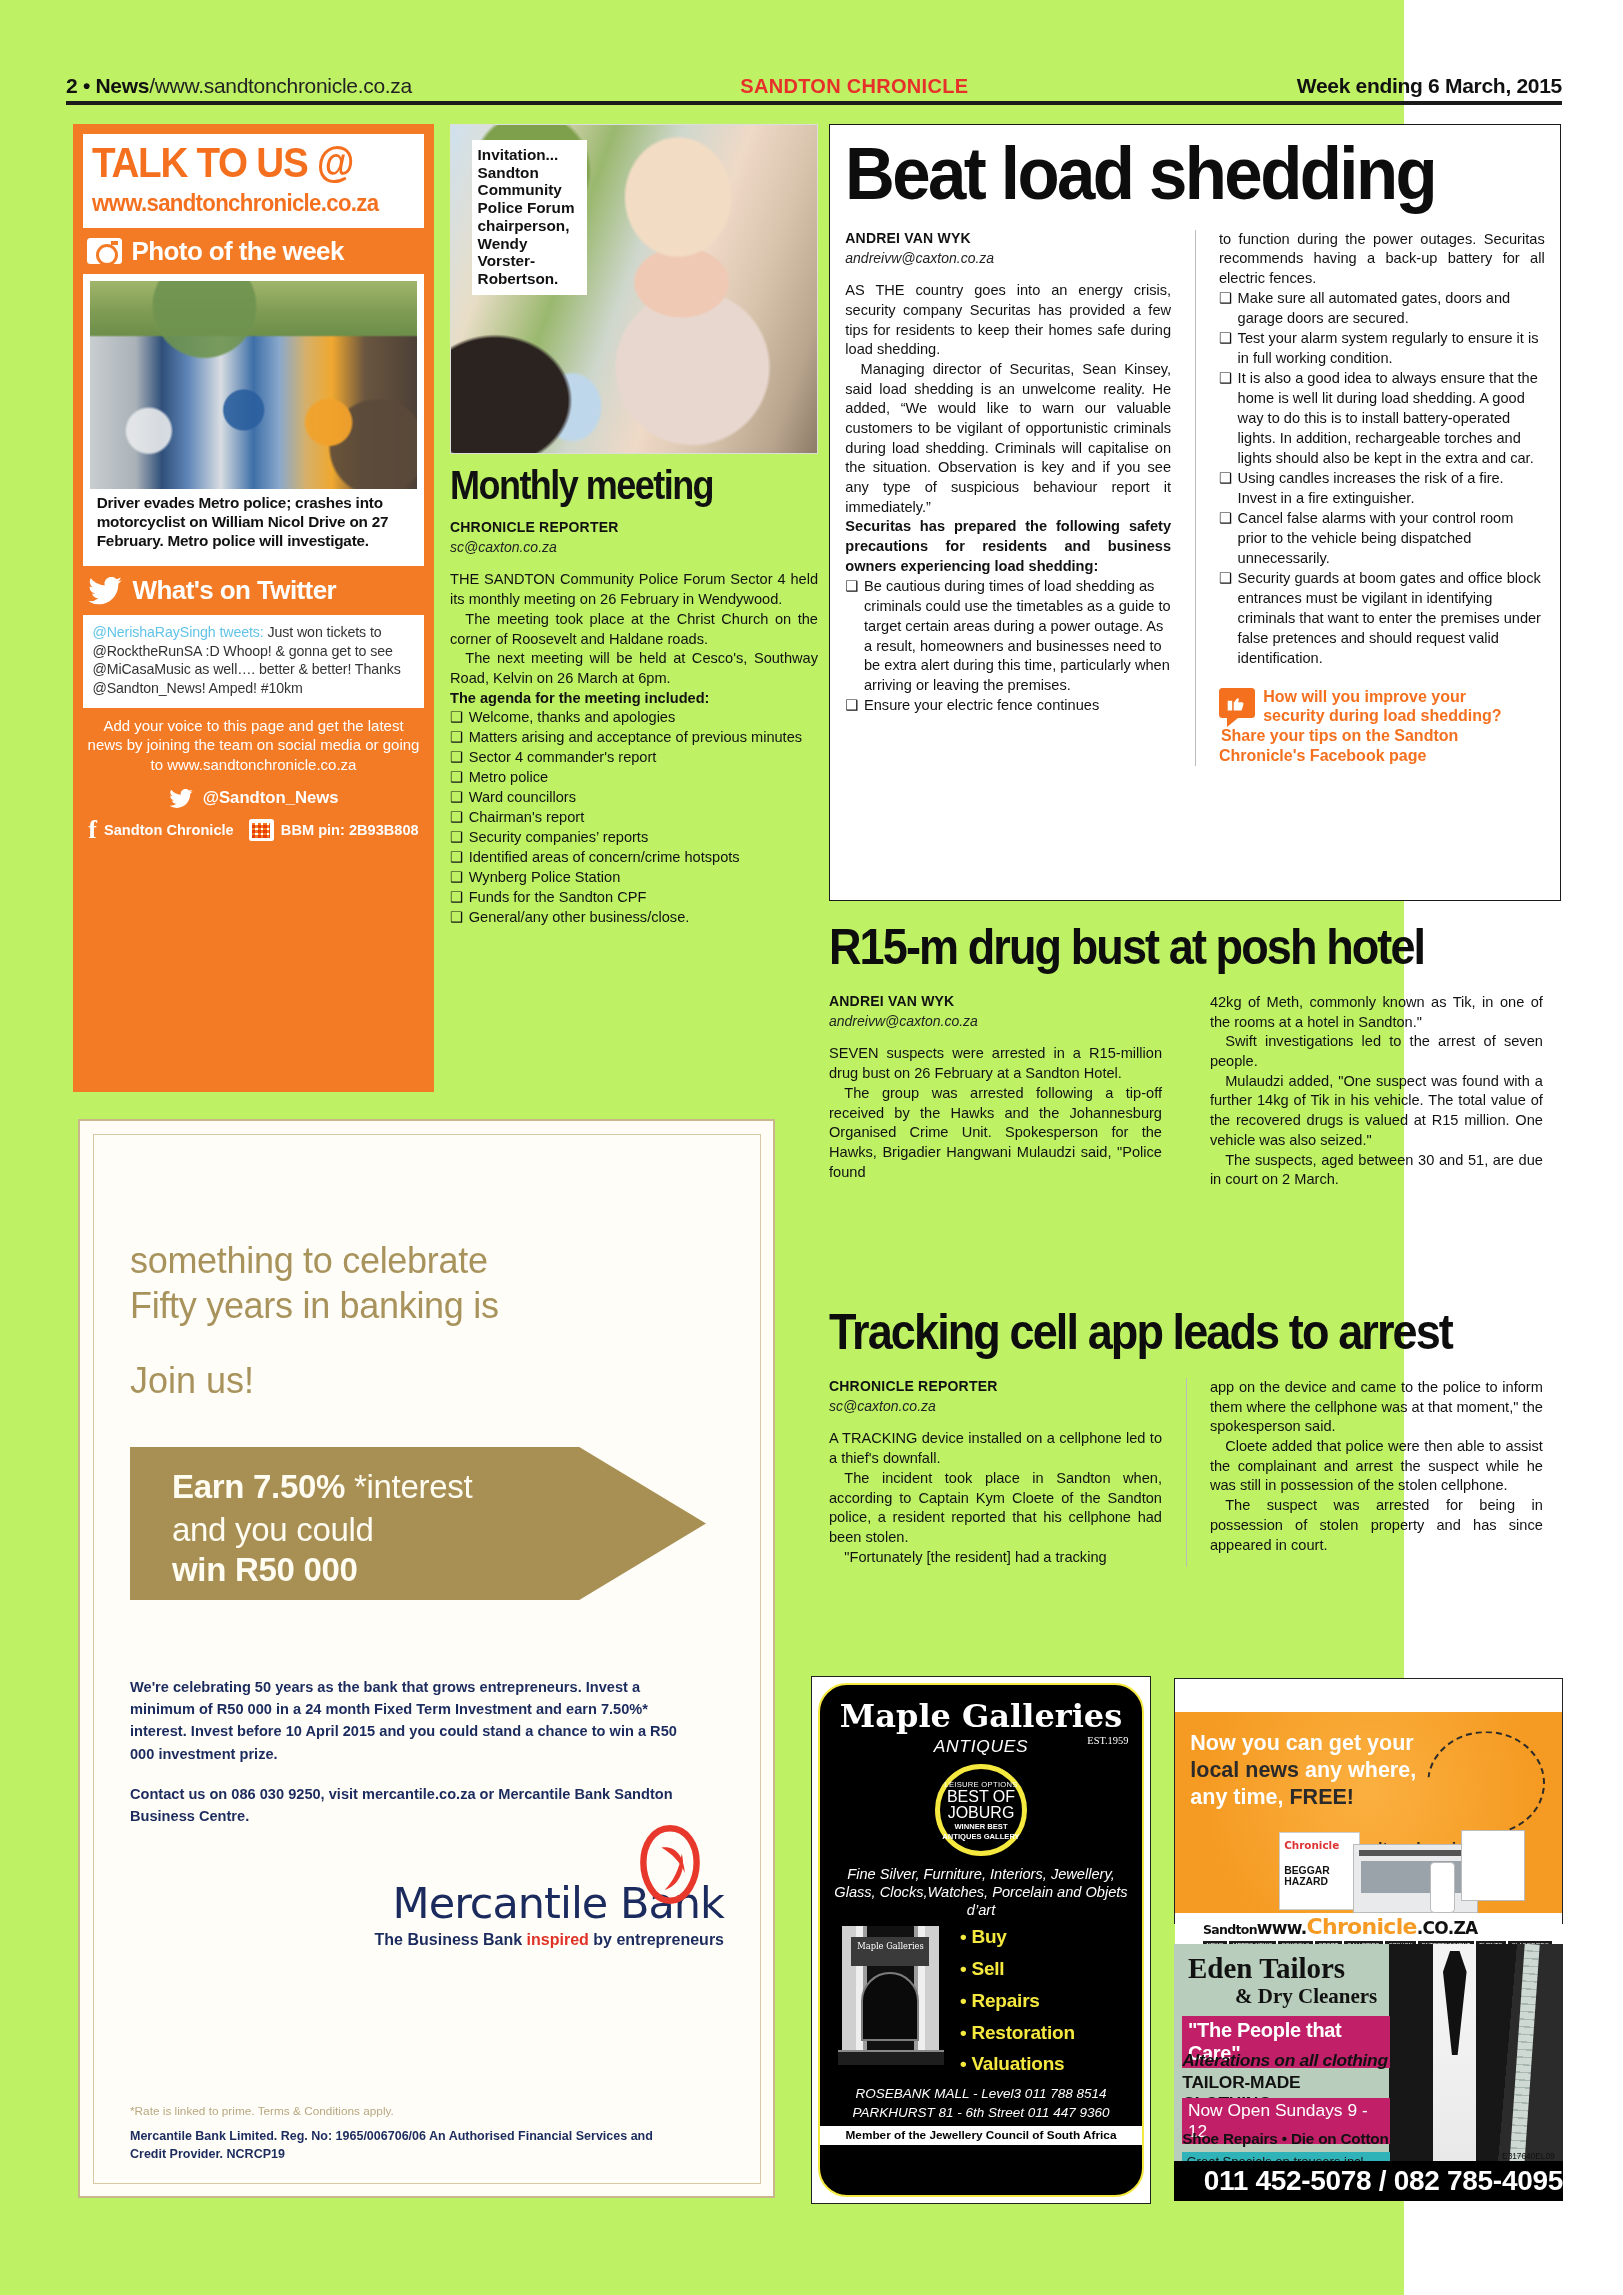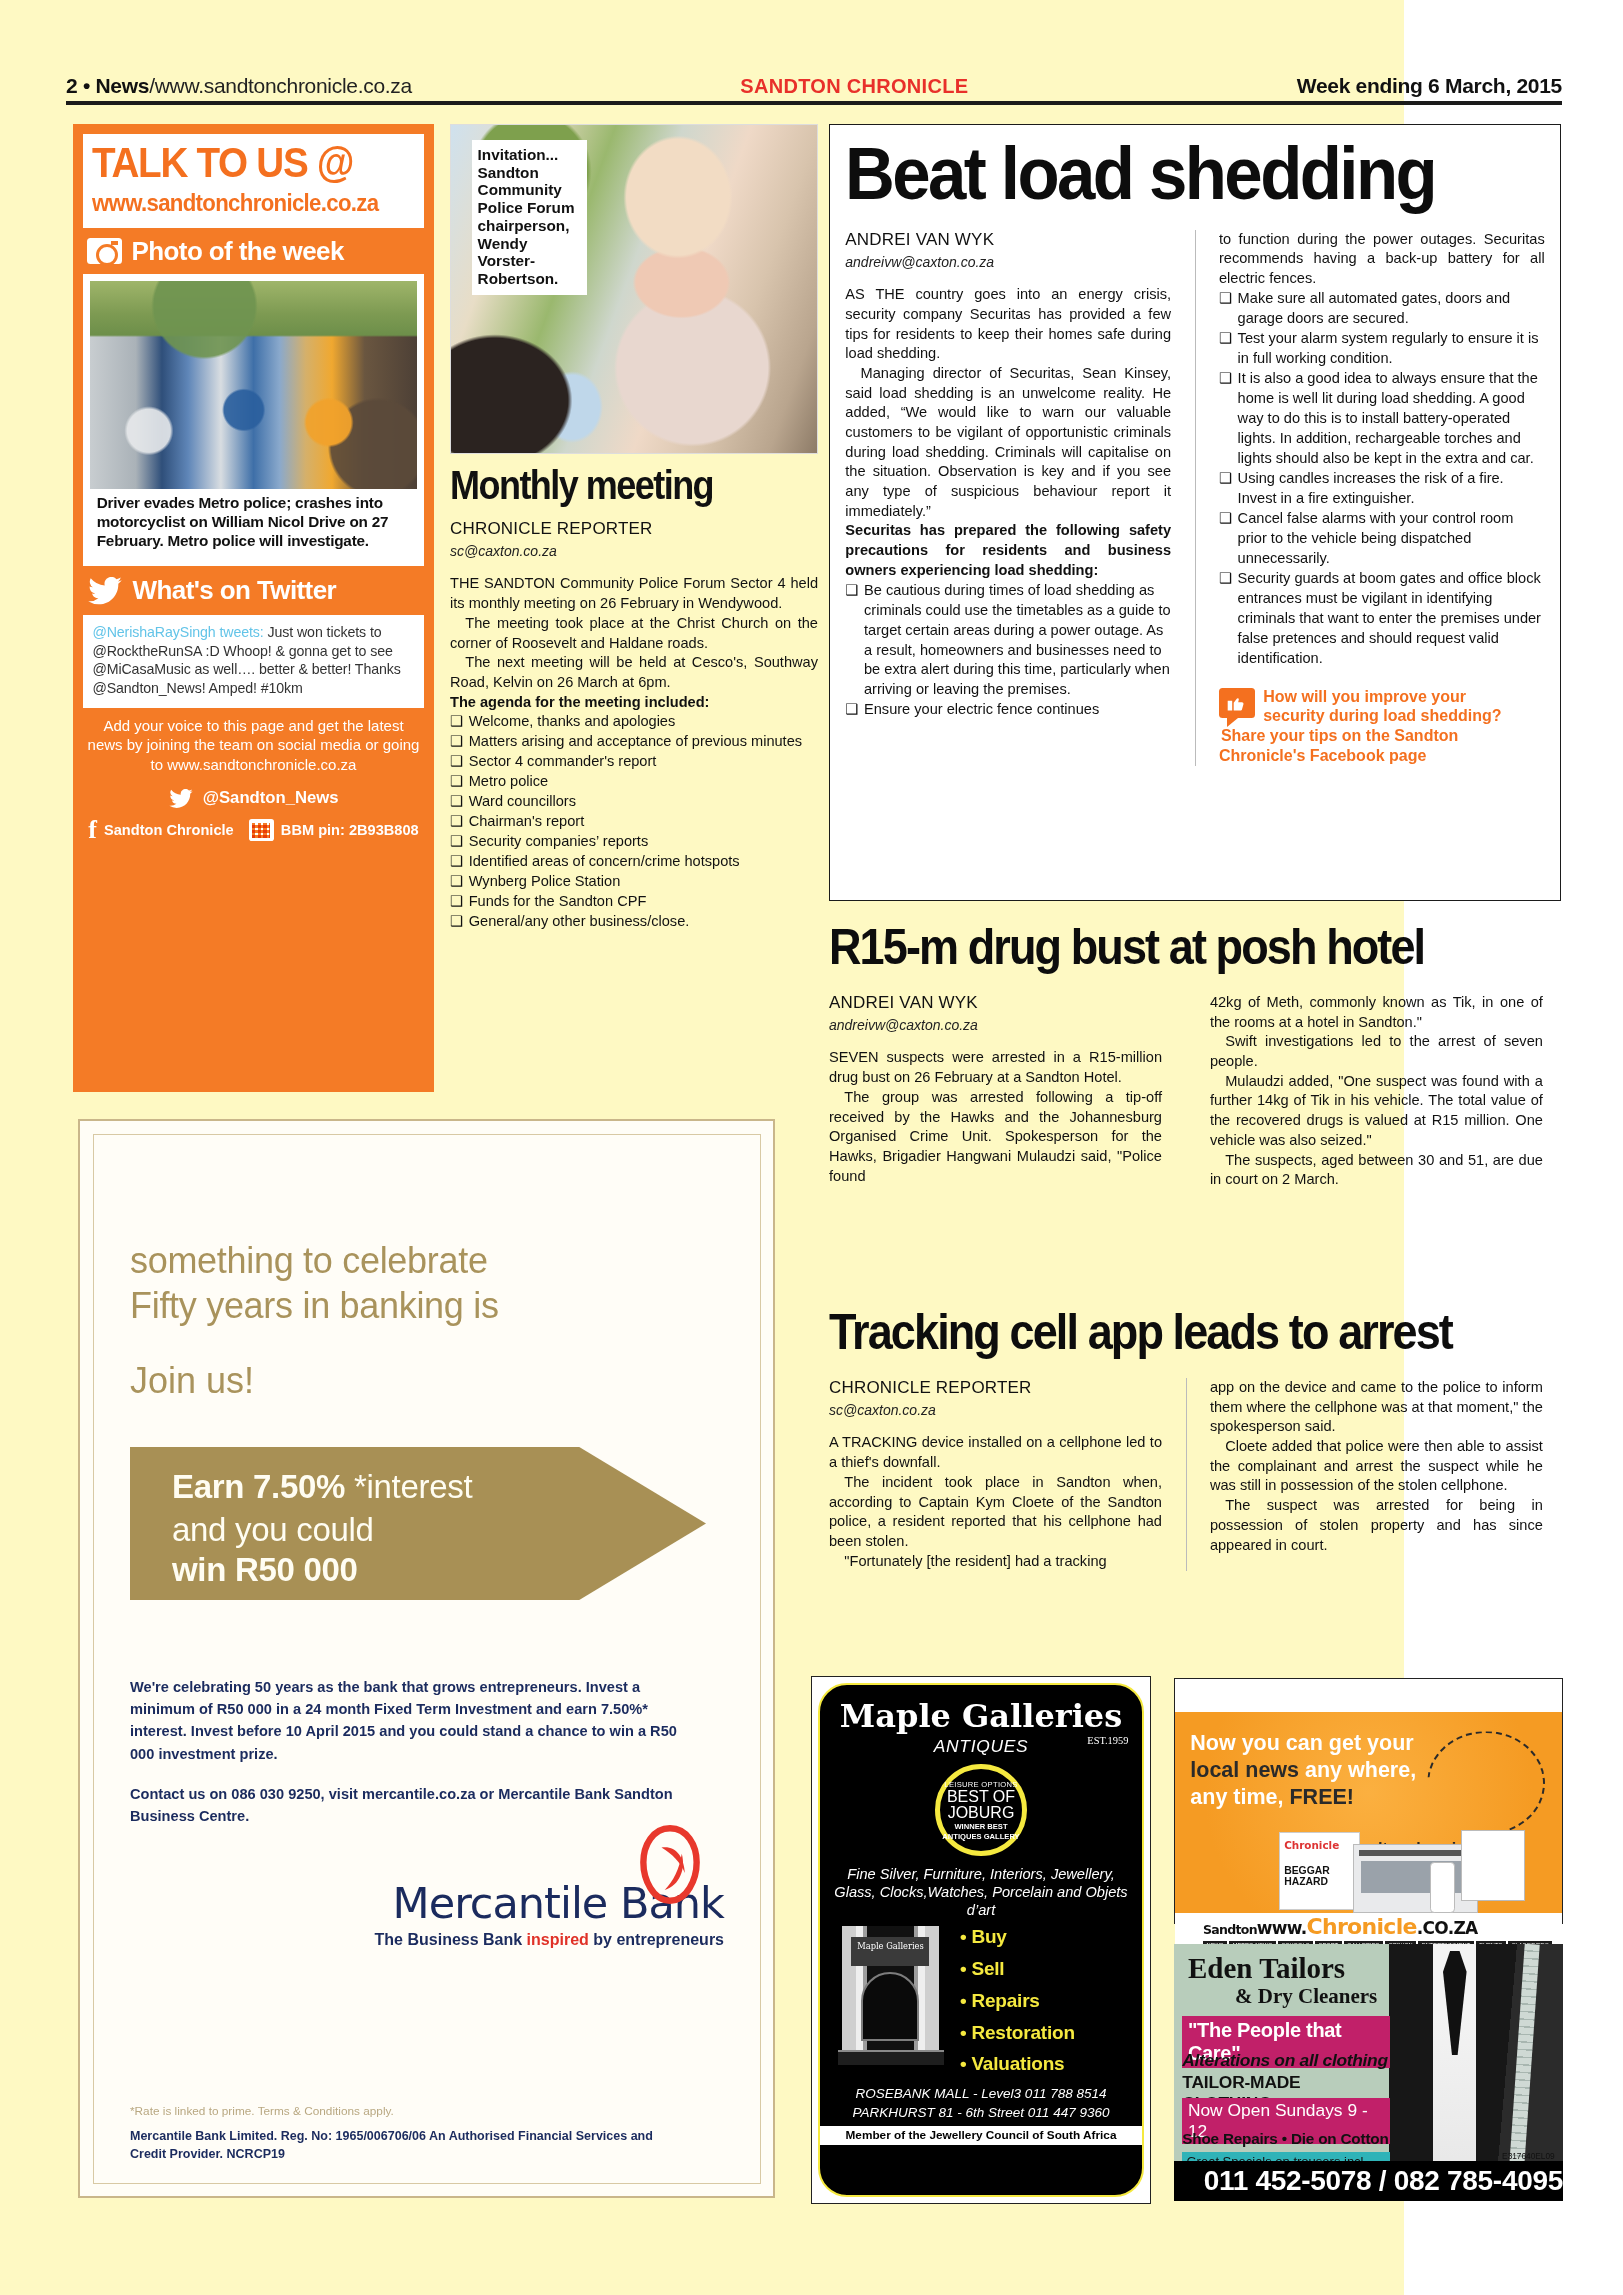--- a/index.html
+++ b/index.html
@@ -4,21 +4,21 @@
 <style>
   * { box-sizing: border-box; margin: 0; padding: 0; }
   html, body { background: #f0f0f0; }
   body {
     font-family: "Liberation Sans", sans-serif;
     width: 1624px; height: 2295px;
     background: #ffffff;
     position: relative;
     overflow: hidden;
   }
-  .page { position: relative; width: 1404px; height: 2295px; background:#fef9c3; }
+  .page { position: relative; width: 1404px; height: 2295px; background:#bef264; }
 
   
   .masthead {
     position: absolute; left: 66px; top: 56px; width: 1496px; height: 42px;
     display: flex; align-items: flex-end; justify-content: space-between;
   }
   .mh-left, .mh-right { font-size: 21px; font-weight: bold; letter-spacing: -0.3px; color:#111; }
   .mh-left .slash { font-weight: normal; color:#222; }
   .mh-center { font-size: 20px; font-weight: bold; color:#e8302a; letter-spacing: 0.3px; }
   .mh-rule { position:absolute; left:66px; top:101px; width:1496px; height:3.5px; background:#1b1b1b; }
@@ -105,21 +105,21 @@
       radial-gradient(ellipse at 12% 84%, #2b2320 0 16%, transparent 17%),
       radial-gradient(ellipse at 33% 86%, #bfd7ea 0 8%, transparent 9%),
       radial-gradient(circle at 22% 14%, #7ea04d 0 14%, transparent 15%);
   }
   .photo2-cap {
     position:absolute; left:21px; top:15.3px; width:115px; background:#fff;
     padding:5.6px 5.6px 7px 5.6px; font-size:15.3px; font-weight:bold; line-height:1.16; color:#111; z-index:3;
   }
   .hl-monthly { font-size:40px; font-weight:bold; letter-spacing:-1.7px; line-height:1.0;
       margin-top:11px; color:#111; transform:scaleX(0.90); transform-origin:left; }
-  .byline { font-size:17px; font-weight:normal; letter-spacing:0.2px; margin-top:14px; color:#111; }
+  .byline { font-size:14px; font-weight:bold; letter-spacing:0.2px; margin-top:14px; color:#111; }
   .byline-mail { font-size:14px; font-style:italic; color:#222; margin-top:4.2px; }
   .body-txt { font-size:14.6px; line-height:1.35; text-align:justify; color:#111; margin-top:15.3px; }
   .body-txt p { margin-top:0; text-indent:0; }
   .body-txt p.ind { text-indent:15.3px; }
   .body-txt p.bold { font-weight:bold; }
   .agenda { font-size:14.6px; line-height:1.37; color:#111; }
   .agenda .li { display:flex; gap:5.6px; }
   .agenda .bx { flex:0 0 auto; }
 
   

